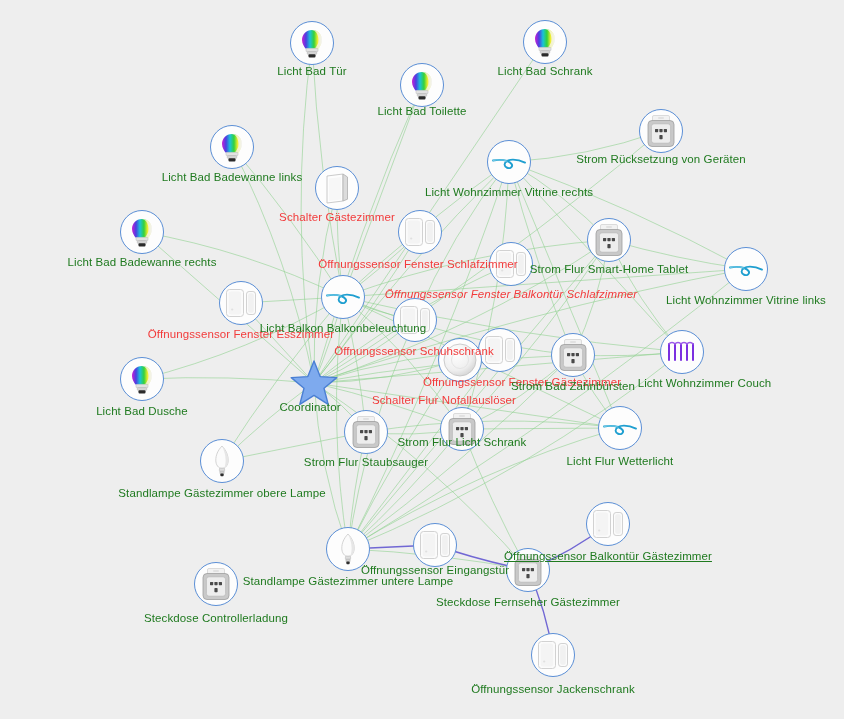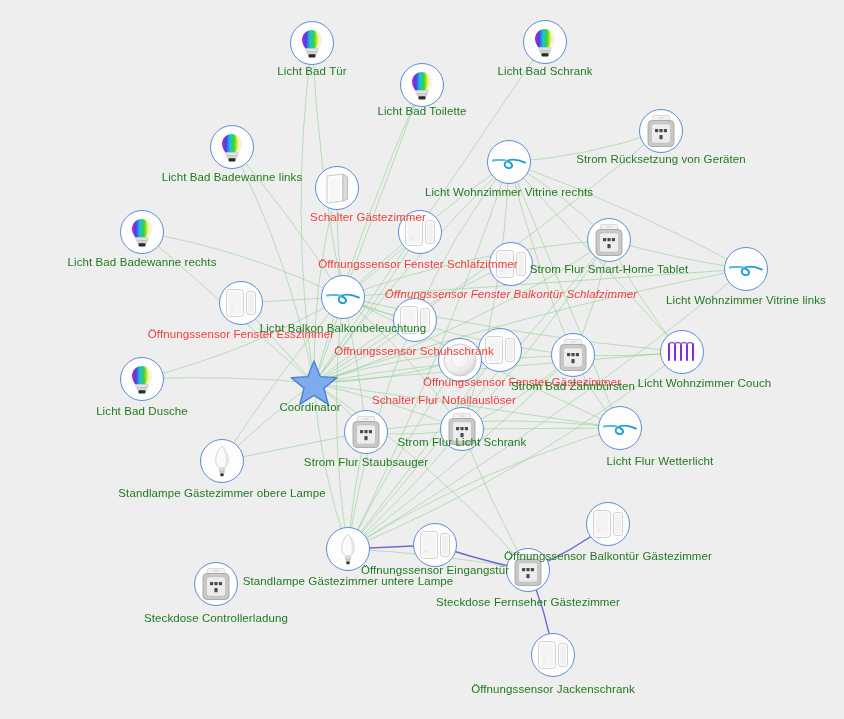--- a/index.html
+++ b/index.html
@@ -561,40 +561,40 @@
         </span>
       </div>
     </div>
   <div id="label-layer">
       <div class="node-label lbl-green" style="left: 310px; top: 401px;">Coordinator</div>
       <div class="node-label lbl-green" style="left: 312px; top: 65px;">Licht Bad Tür</div>
       <div class="node-label lbl-green" style="left: 422px; top: 105px;">Licht Bad Toilette</div>
       <div class="node-label lbl-green" style="left: 545px; top: 65px;">Licht Bad Schrank</div>
       <div class="node-label lbl-green" style="left: 661px; top: 153px;">Strom Rücksetzung von Geräten</div>
       <div class="node-label lbl-green" style="left: 232px; top: 171px;">Licht Bad Badewanne links</div>
-      <div class="node-label lbl-red" style="left: 337px; top: 211px; margin-left: 31px;">Schalter Gästezimmer</div>
+      <div class="node-label lbl-red" style="left: 337px; top: 211px;">Schalter Gästezimmer</div>
       <div class="node-label lbl-green" style="left: 509px; top: 186px;">Licht Wohnzimmer Vitrine rechts</div>
       <div class="node-label lbl-green" style="left: 142px; top: 256px;">Licht Bad Badewanne rechts</div>
       <div class="node-label lbl-red" style="left: 418px; top: 258px;">Öffnungssensor Fenster Schlafzimmer</div>
       <div class="node-label lbl-green" style="left: 609px; top: 263px; text-align: center;">Strom Flur Smart-Home Tablet</div>
       <div class="node-label lbl-red" style="left: 511px; top: 288px; font-style: italic;">Öffnungssensor Fenster Balkontür Schlafzimmer</div>
       <div class="node-label lbl-green" style="left: 746px; top: 294px;">Licht Wohnzimmer Vitrine links</div>
       <div class="node-label lbl-red" style="left: 241px; top: 328px;">Öffnungssensor Fenster Esszimmer</div>
       <div class="node-label lbl-green" style="left: 343px; top: 322px;">Licht Balkon Balkonbeleuchtung</div>
       <div class="node-label lbl-red" style="left: 414px; top: 345px;">Öffnungssensor Schuhschrank</div>
       <div class="node-label lbl-red" style="left: 522px; top: 376px;">Öffnungssensor Fenster Gästezimmer</div>
       <div class="node-label lbl-green" style="left: 573px; top: 380px;">Strom Bad Zahnbürsten</div>
       <div class="node-label lbl-green" style="left: 682px; top: 377px; padding-left: 45px;">Licht Wohnzimmer Couch</div>
       <div class="node-label lbl-green" style="left: 142px; top: 405px;">Licht Bad Dusche</div>
       <div class="node-label lbl-red" style="left: 444px; top: 394px;">Schalter Flur Nofallauslöser</div>
       <div class="node-label lbl-green" style="left: 366px; top: 456px;">Strom Flur Staubsauger</div>
       <div class="node-label lbl-green" style="left: 462px; top: 436px;">Strom Flur Licht Schrank</div>
-      <div class="node-label lbl-green" style="left: 620px; top: 455px; margin-left: 40px;">Licht Flur Wetterlicht</div>
+      <div class="node-label lbl-green" style="left: 620px; top: 455px;">Licht Flur Wetterlicht</div>
       <div class="node-label lbl-green" style="left: 222px; top: 487px;">Standlampe Gästezimmer obere Lampe</div>
       <div class="node-label lbl-green" style="left: 348px; top: 575px;">Standlampe Gästezimmer untere Lampe</div>
       <div class="node-label lbl-green" style="left: 435px; top: 564px;">Öffnungssensor Eingangstür</div>
-      <div class="node-label lbl-green" style="left: 608px; top: 550px;">Öffnungssensor Balkontür Gästezimmer</div>
+      <div class="node-label lbl-green" style="left: 608px; top: 550px; text-decoration: underline;">Öffnungssensor Balkontür Gästezimmer</div>
       <div class="node-label lbl-green" style="left: 528px; top: 596px;">Steckdose Fernseher Gästezimmer</div>
       <div class="node-label lbl-green" style="left: 216px; top: 612px;">Steckdose Controllerladung</div>
       <div class="node-label lbl-green" style="left: 553px; top: 683px;">Öffnungssensor Jackenschrank</div>
     </div>
 
 </div>
 
 </body></html>

